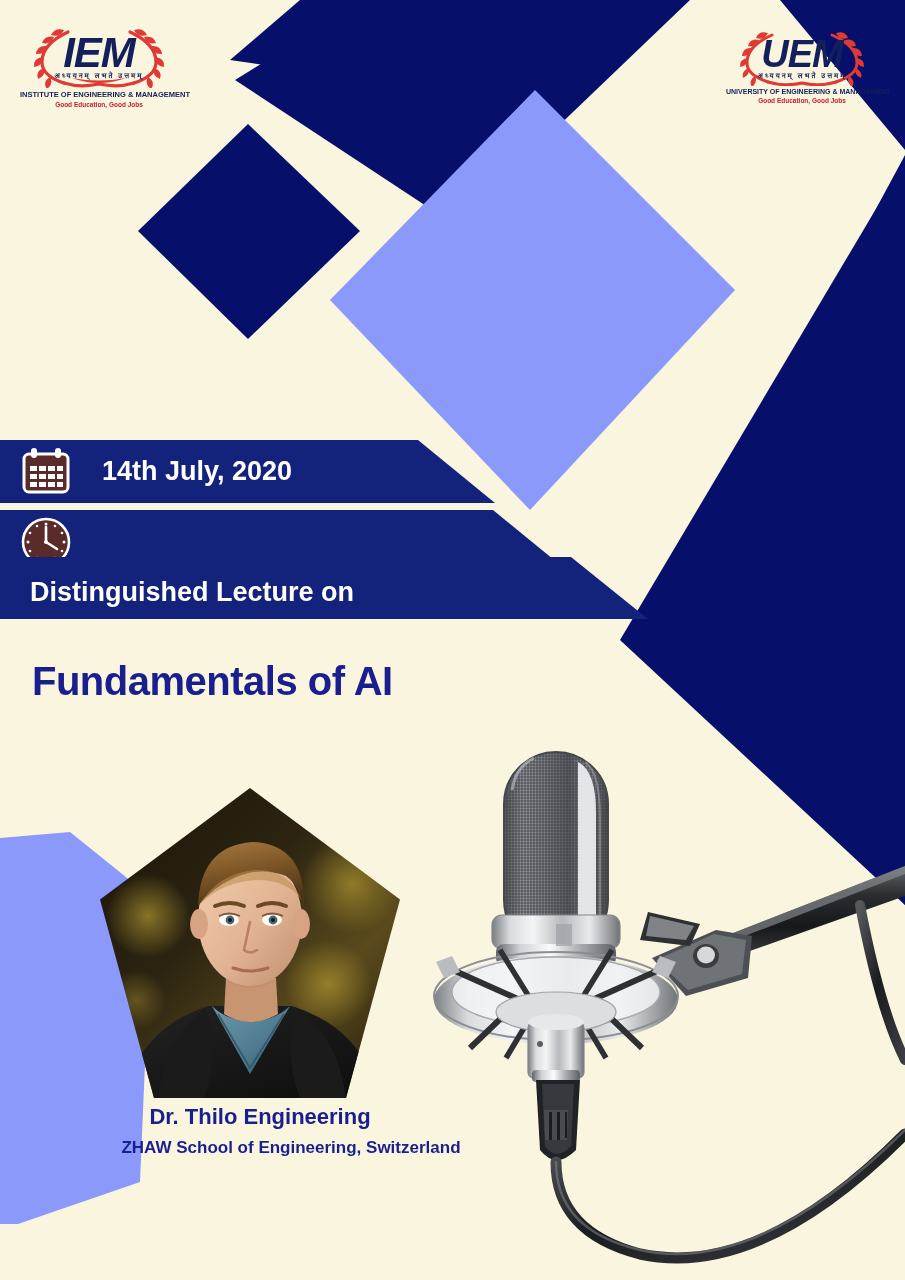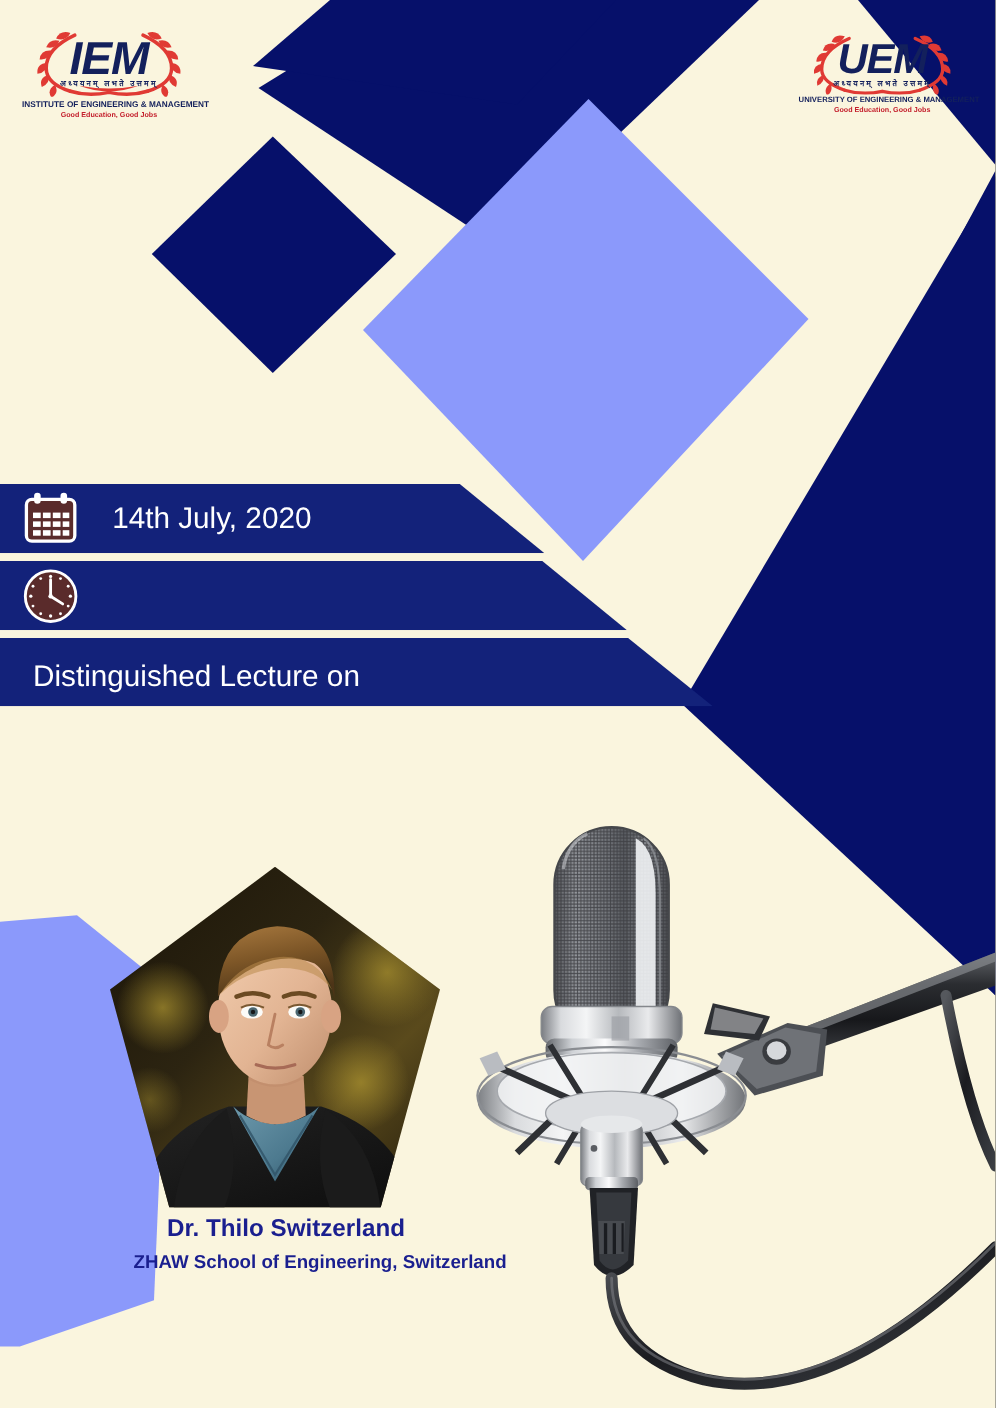--- a/index.html
+++ b/index.html
@@ -45,26 +45,26 @@
   
   .bar{
     position:absolute;left:0;
     background:#13227a;
     display:flex;align-items:center;
   }
   #bar-date{top:440px;height:63px;width:495px;
     clip-path:polygon(0 0,418px 0,495px 63px,0 63px);}
   #bar-time{top:510px;height:63px;width:570px;
     clip-path:polygon(0 0,493px 0,570px 63px,0 63px);}
-  #bar-lecture{top:580px;height:70px;width:648px;
+  #bar-lecture{top:557px;height:70px;width:648px;
     clip-path:polygon(0 0,571px 0,648px 62px,0 62px);}
 
   .bar .icon{margin-left:20px;width:52px;height:52px;flex:none;}
   .bar .bar-text{
-    color:#ffffff;font-weight:normal;white-space:nowrap;
+    color:#ffffff;font-weight:bold;white-space:nowrap;
   }
   #bar-date .bar-text{font-size:27px;margin-left:30px;}
   #bar-time .bar-text{font-size:27px;margin-left:30px;}
   #bar-lecture .bar-text{font-size:27px;margin-left:30px;}
 
   
   #headline{
     position:absolute;left:32px;top:659px;
     font-size:40px;font-weight:bold;color:#1a1f8f;
     letter-spacing:-0.5px;white-space:nowrap;
@@ -425,17 +425,18 @@
         <line x1="26" y1="26" x2="37" y2="33" stroke="#ffffff" stroke-width="2.6" stroke-linecap="round"></line>
         <circle cx="26" cy="26" r="2" fill="#ffffff"></circle>
       </svg>
     </span>
   </div>
 
   <div class="bar" id="bar-lecture">
     <span class="bar-text">Distinguished Lecture on</span>
   </div>
 
-
-  <div id="speaker-name">Dr. Thilo Switzerland</div>
+  <div id="headline">Fundamentals of AI</div>
+
+  <div id="speaker-name">Dr. Thilo Engineering</div>
   <div id="speaker-affil">ZHAW School of Engineering, Switzerland</div>
 
 </div>
 
 </body></html>

